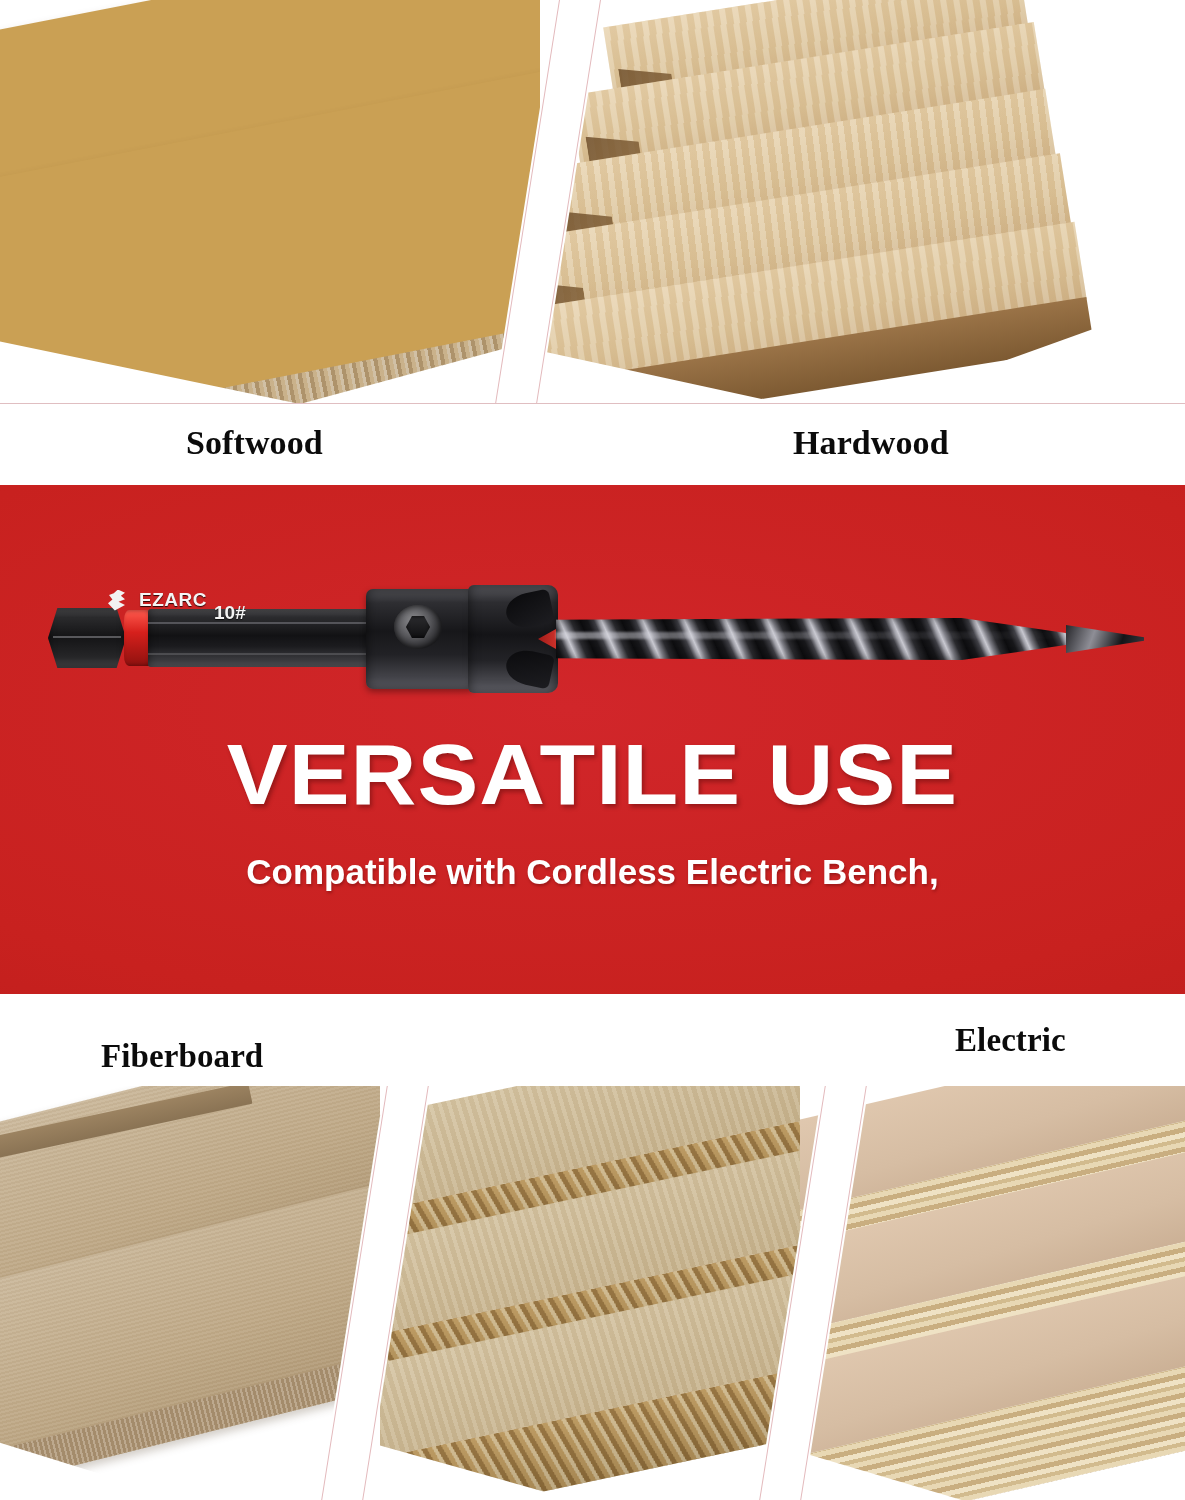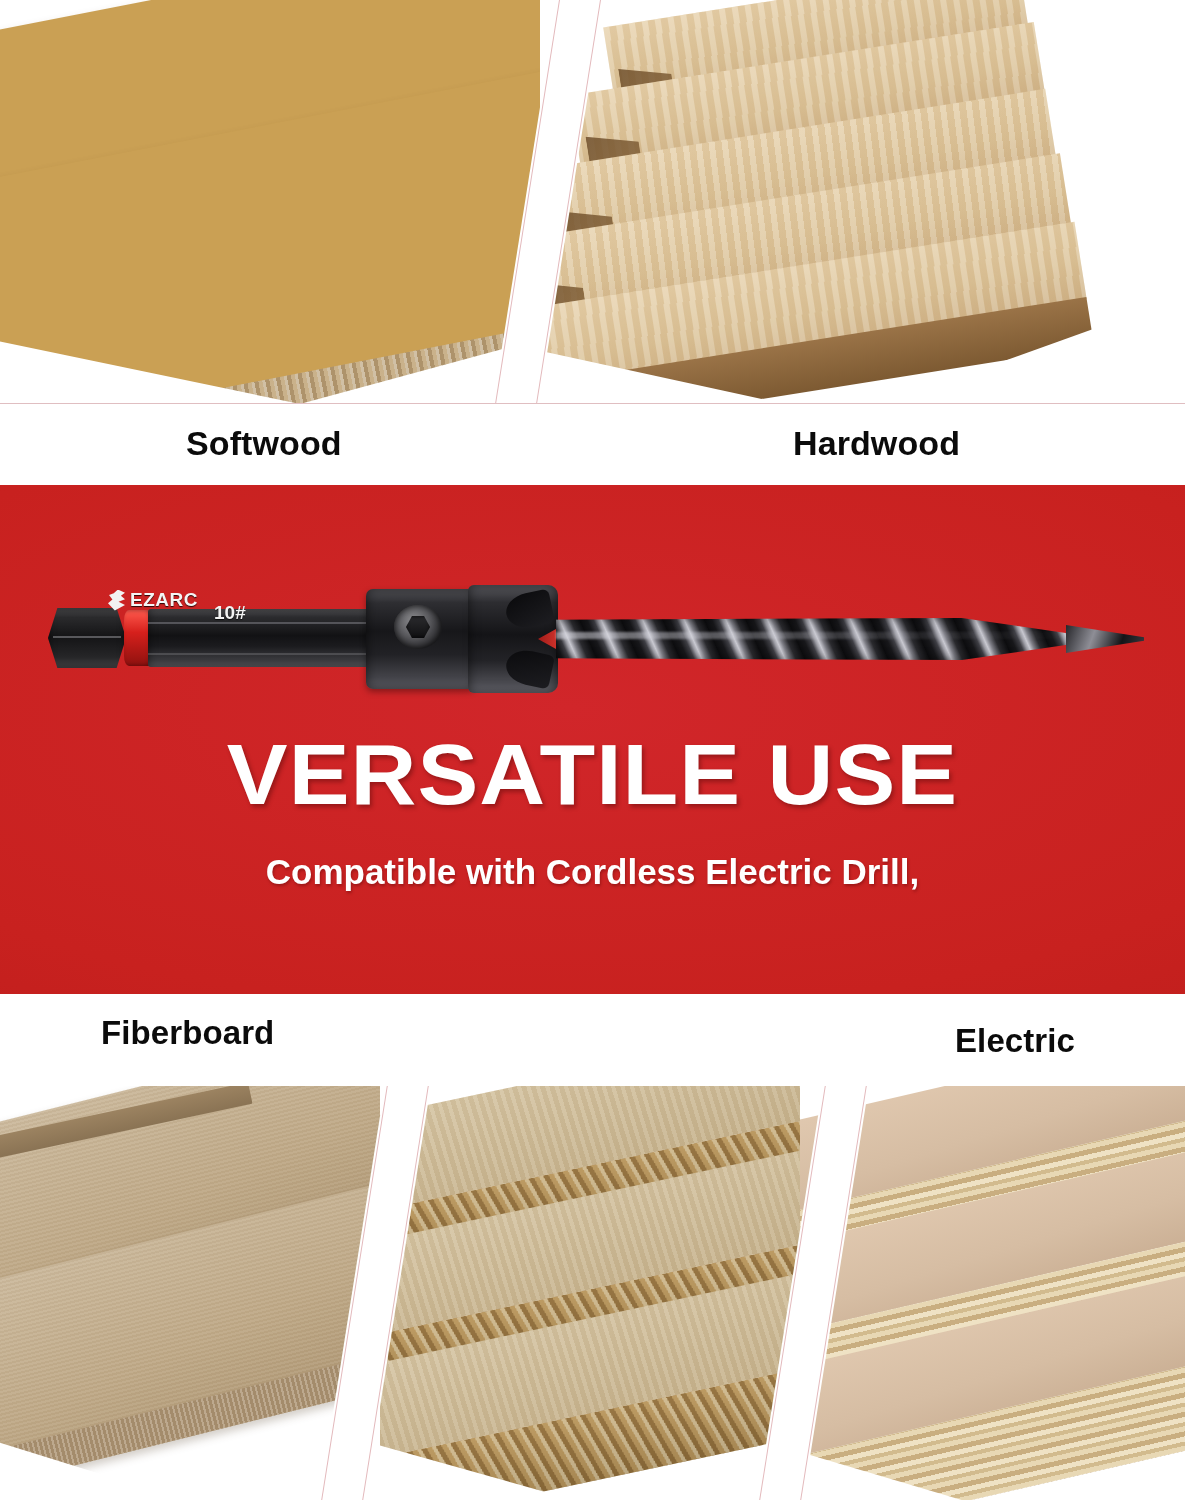--- a/index.html
+++ b/index.html
@@ -114,29 +114,29 @@
   .label-band-top {
     position:absolute; left:0; top:404px; width:1185px; height:81px;
     background:#ffffff; z-index:5;
   }
   .label-band-bottom {
     position:absolute; left:0; top:994px; width:1185px; height:92px;
     background:#ffffff; z-index:5;
   }
   .mat-label {
     position:absolute;
-    font-family:Liberation Sans, sans-serif;
+    font-family:Liberation Serif, serif;
     font-weight:700;
     color:#0b0b0b;
     white-space:nowrap;
     letter-spacing:.1px;
   }
   .lbl-softwood   { left:186px;  top:20px; font-size:34px; }
   .lbl-hardwood   { left:793px;  top:20px; font-size:34px; }
-  .lbl-fiberboard { left:101px;  top:20px; font-size:33px; }
+  .lbl-fiberboard { left:101px;  top:44px; font-size:33px; }
   .lbl-particle   { left:505px;  top:28px; font-size:33px; }
   .lbl-plywood    { left:955px;  top:28px; font-size:33px; }
 
   
   .hero {
     position:absolute; left:0; top:485px; width:1185px; height:509px;
     background:
       radial-gradient(ellipse 130% 115% at 48% 44%, #d1262a 0%, #c8211f 52%, #b91c1a 88%, #ae1916 100%);
     overflow:hidden; z-index:4;
   }
@@ -174,21 +174,21 @@
   .bit-body::before{
     content:""; position:absolute; left:0; right:0; top:13px; height:2px;
     background:rgba(200,200,208,.30);
   }
   .bit-body::after{
     content:""; position:absolute; left:0; right:0; bottom:12px; height:2px;
     background:rgba(190,190,198,.22);
   }
   .brand {
     position:absolute; left:60px; top:16px;
-    display:flex; align-items:center; gap:5px;
+    display:flex; align-items:center; gap:14px;
     z-index:3;
   }
   .brand-mark {
     width:17px; height:21px;
     background:#f2f2f2;
     clip-path:polygon(58% 0, 100% 16%, 76% 30%, 100% 46%, 62% 58%, 100% 74%, 40% 100%, 0 66%, 26% 48%, 6% 26%, 34% 18%);
   }
   .brand-text {
     color:#f5f5f5; font-size:19px; font-weight:700;
     letter-spacing:.5px; font-family:"Liberation Sans", sans-serif;
@@ -466,21 +466,21 @@
       <div class="twist">
         <div class="twist-core"></div>
         <div class="twist-hi"></div>
       </div>
       <div class="tip"></div>
     </div>
 
     <div class="hero-title">VERSATILE USE</div>
 
     <div class="hero-sub">
-      <span>Compatible with Cordless Electric Drill,</span>
+      <span>Compatible with Cordless Electric Bench,</span>
     </div>
   </div>
 
   <div class="label-band-bottom">
     <div class="mat-label lbl-fiberboard">Fiberboard</div>
     <div class="mat-label lbl-plywood">Electric</div>
   </div>
 
   <div class="bottom-photos">
 

